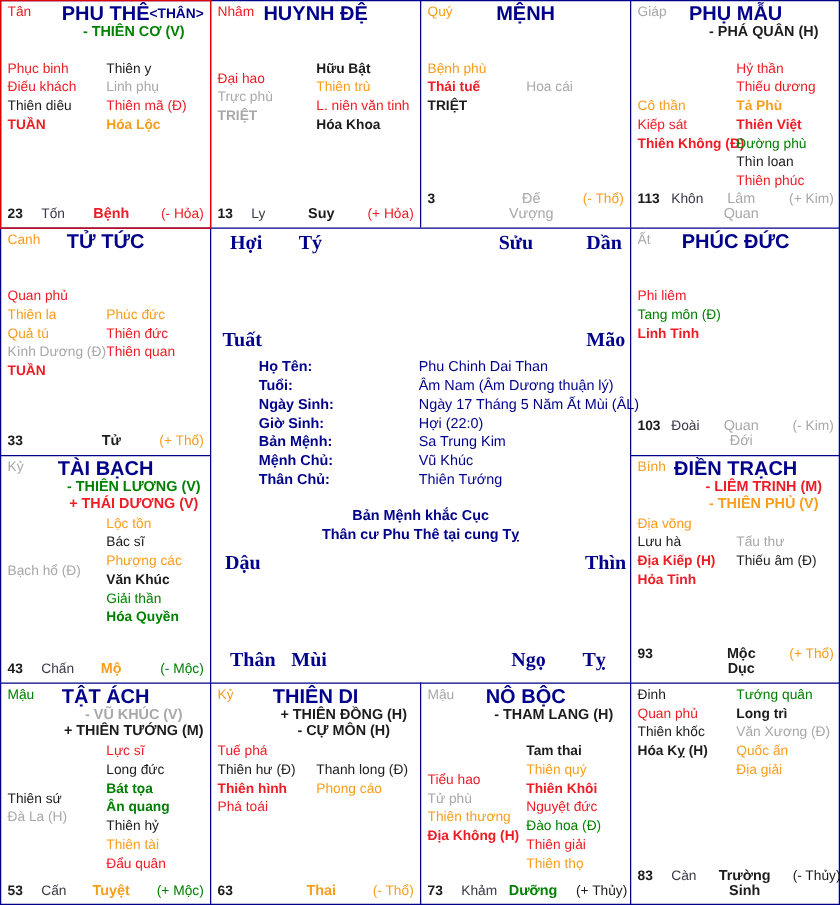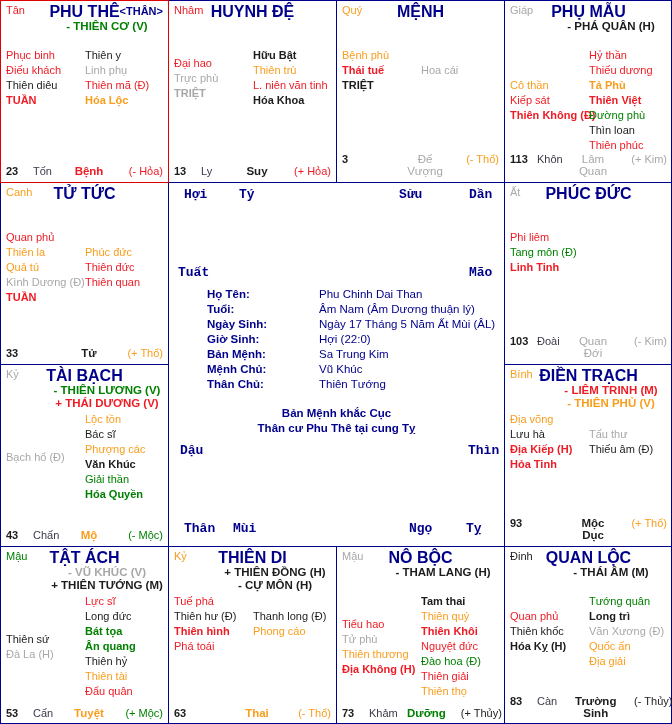--- a/index.html
+++ b/index.html
@@ -31,26 +31,26 @@
   .pfooter{position:absolute;left:5px;right:5px;bottom:5px;display:flex;align-items:baseline;font-size:11px;}
   .num{font-weight:bold;color:var(--black);min-width:27px;}
   .trig{min-width:38px;color:#3a3a4a;}
   .stage{flex:1;text-align:center;font-size:11.5px;}
   .elem{min-width:56px;text-align:right;}
 
   .cdate{padding-top:13px;text-align:center;font-family:"Liberation Serif","DejaVu Serif",serif;
     font-weight:bold;color:var(--navy);font-size:14px;line-height:18px;}
   .cinfo{position:absolute;top:104px;left:38px;font-size:11.5px;color:var(--navy);}
   .cinfo .row{display:flex;line-height:15px;}
-  .cinfo .lbl{width:112px;font-weight:bold;}
+  .cinfo .lbl{width:128px;font-weight:bold;}
   .cinfo .val{white-space:nowrap;}
   .cnotes{position:absolute;top:223px;left:0;right:0;text-align:center;font-weight:bold;
     color:var(--navy);font-size:11.5px;line-height:15px;}
-  .branch{position:absolute;font-family:Liberation Mono, monospace;
-    font-weight:bold;color:var(--navy);font-size:13px;line-height:13px;}
+  .branch{position:absolute;font-family:Liberation Serif, serif;
+    font-weight:bold;color:var(--navy);font-size:16px;line-height:13px;}
   .br-hoi{left:15px;top:5px}.br-ty{left:70px;top:5px}.br-suu{left:230px;top:5px}.br-dan{left:300px;top:5px}
   .br-tuat{left:9px;top:83px}.br-mao{left:300px;top:83px}
   .br-dau{left:11px;top:261px}.br-thin{left:299px;top:261px}
   .br-than{left:15px;top:339px}.br-mui{left:64px;top:339px}.br-ngo{left:240px;top:339px}.br-ti{left:297px;top:339px}
 
   .highlight{position:absolute;left:0;top:0;width:169px;height:183px;box-sizing:border-box;
     border:1px solid var(--highlight);pointer-events:none;z-index:5;}
 </style>
 </head>
 <body>
@@ -339,24 +339,20 @@
       </div>
       <div class="pfooter">
         <span class="num">73</span>
         <span class="trig">Khảm</span>
         <span class="stage c-green bold">Dưỡng</span>
         <span class="elem c-black">(+ Thủy)</span>
       </div>
     </div>
   <div class="palace p11">
       <span class="stem c-black">Đinh</span>
-      <div class="phead">
-        <div class="ptitle">QUAN LỘC</div>
-        <div class="main c-black bold">- THÁI ÂM (M)</div>
-      </div>
       <div class="cols">
         <div class="col">
           <div class="star c-red">Quan phủ</div>
           <div class="star c-black">Thiên khốc</div>
           <div class="star c-black bold">Hóa Kỵ (H)</div>
         </div>
         <div class="col">
           <div class="star c-green">Tướng quân</div>
           <div class="star c-black bold">Long trì</div>
           <div class="star c-gray">Văn Xương (Đ)</div>

